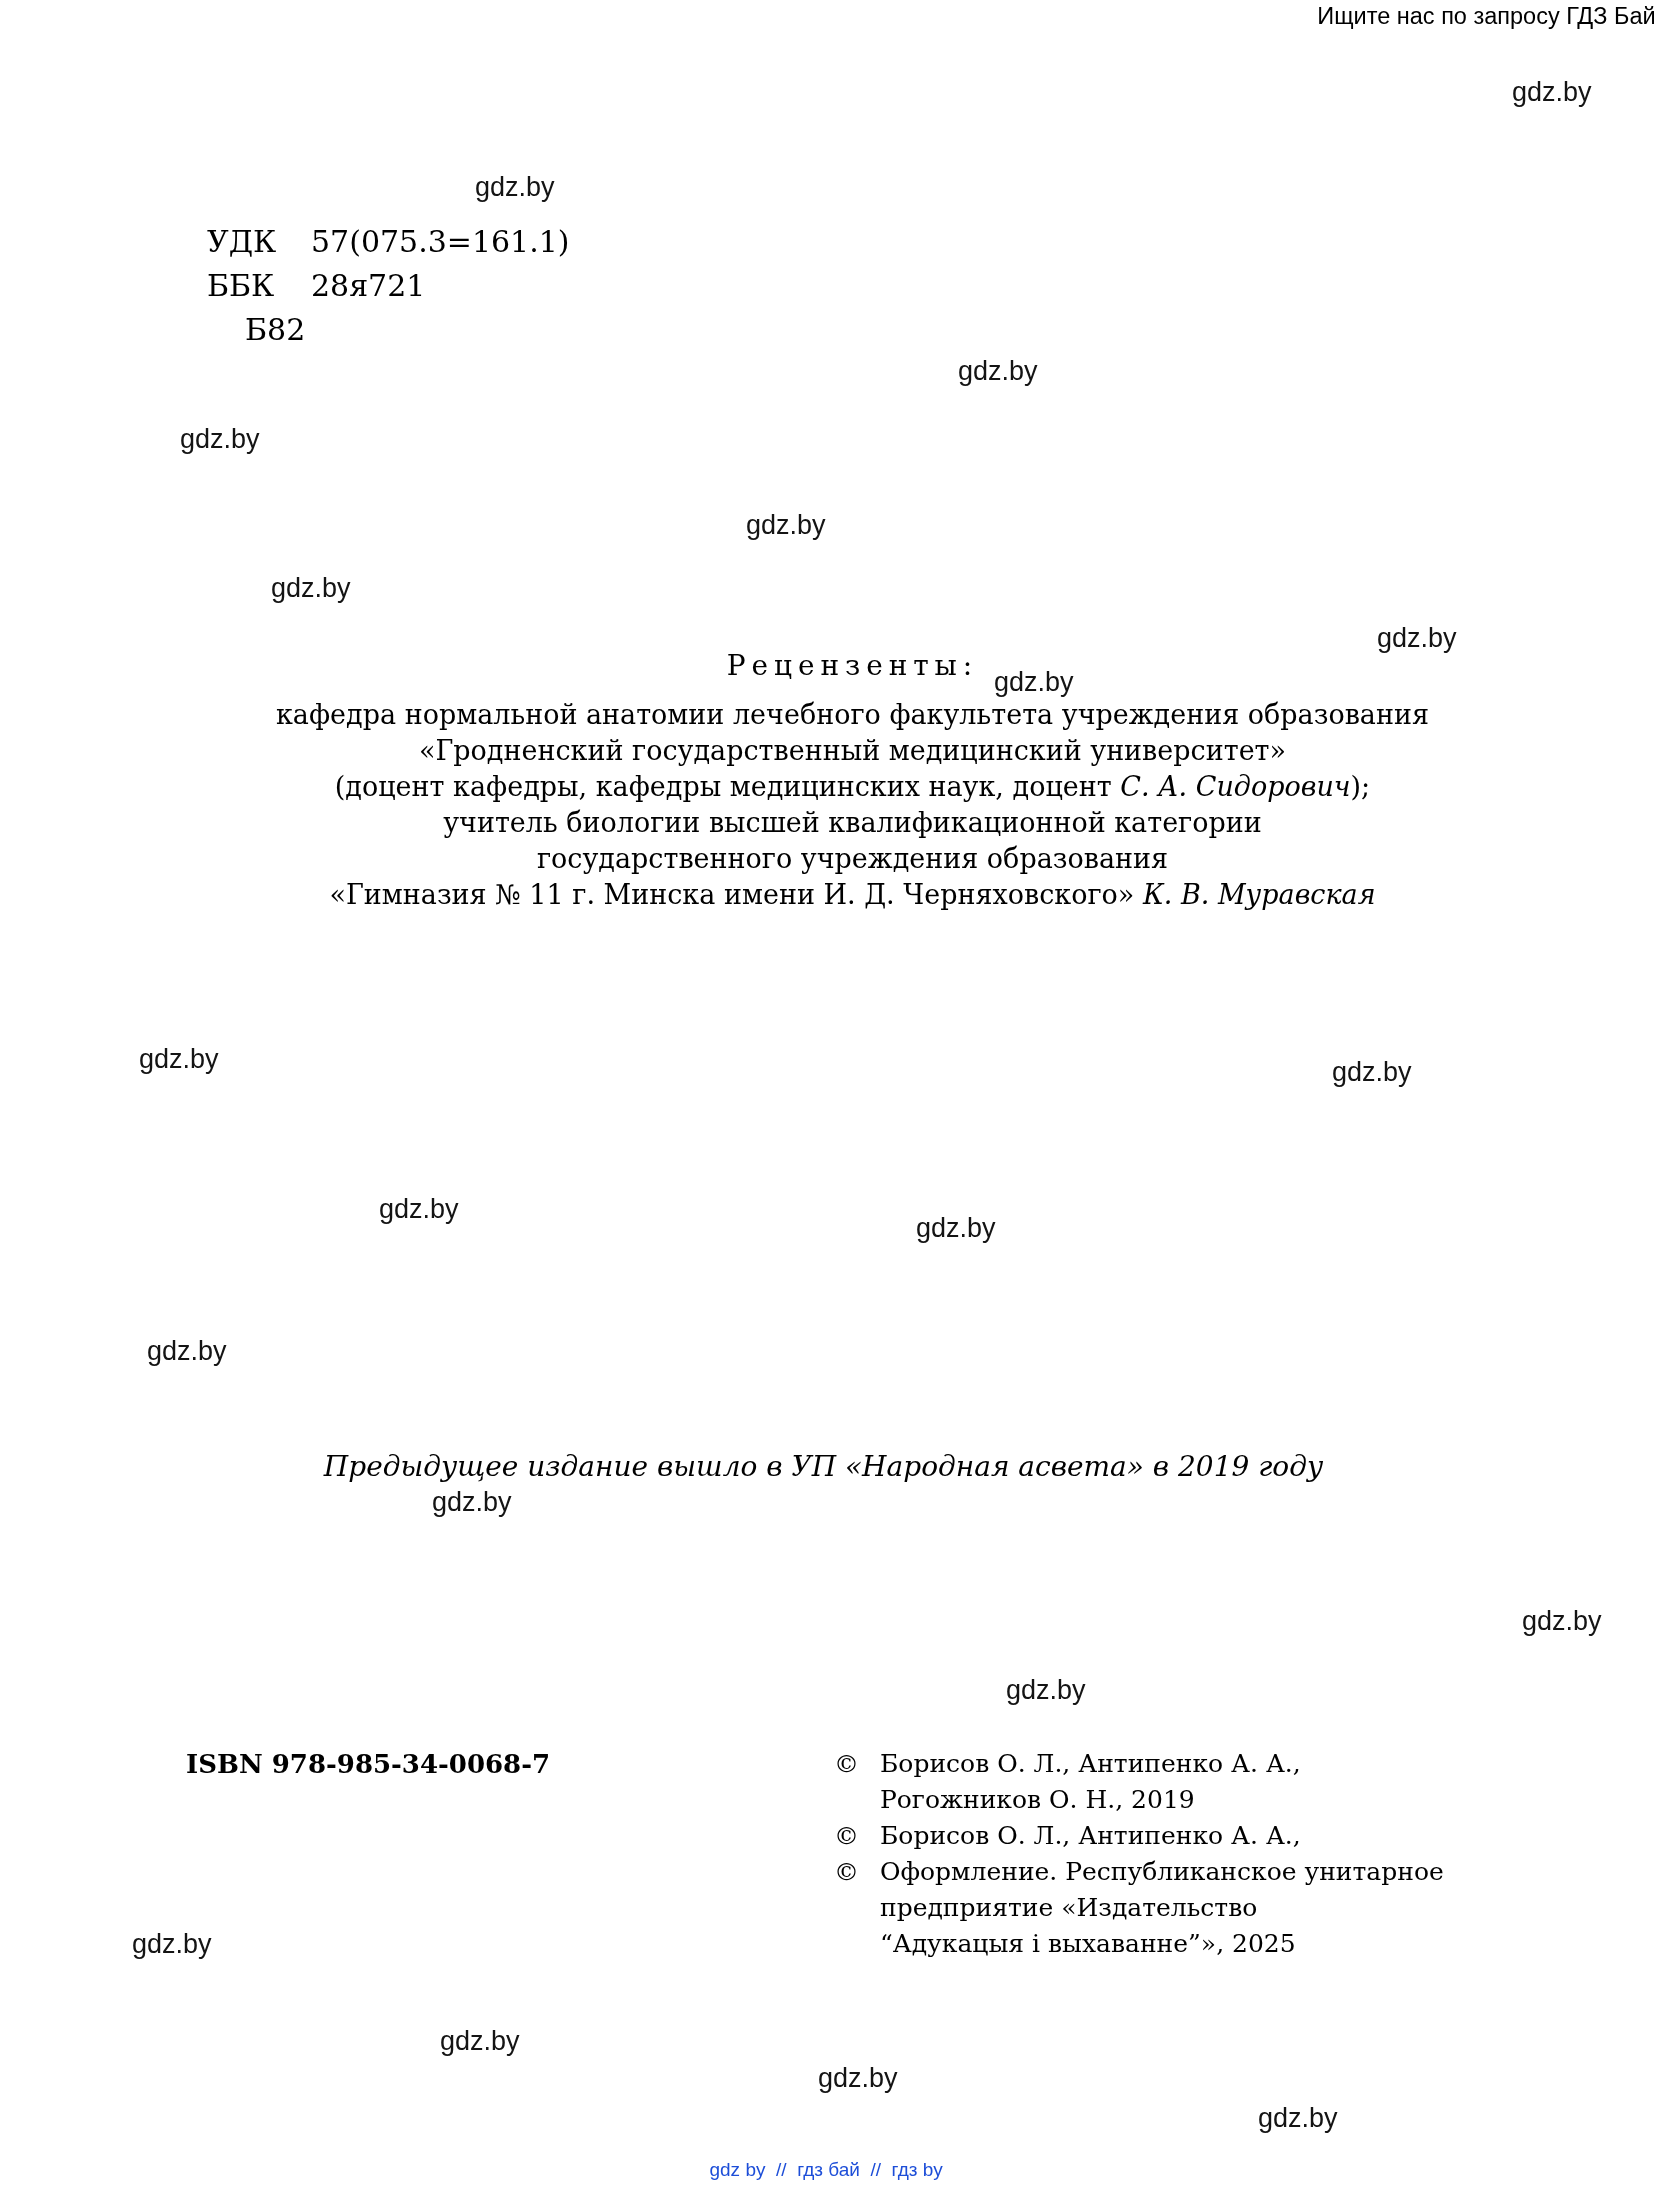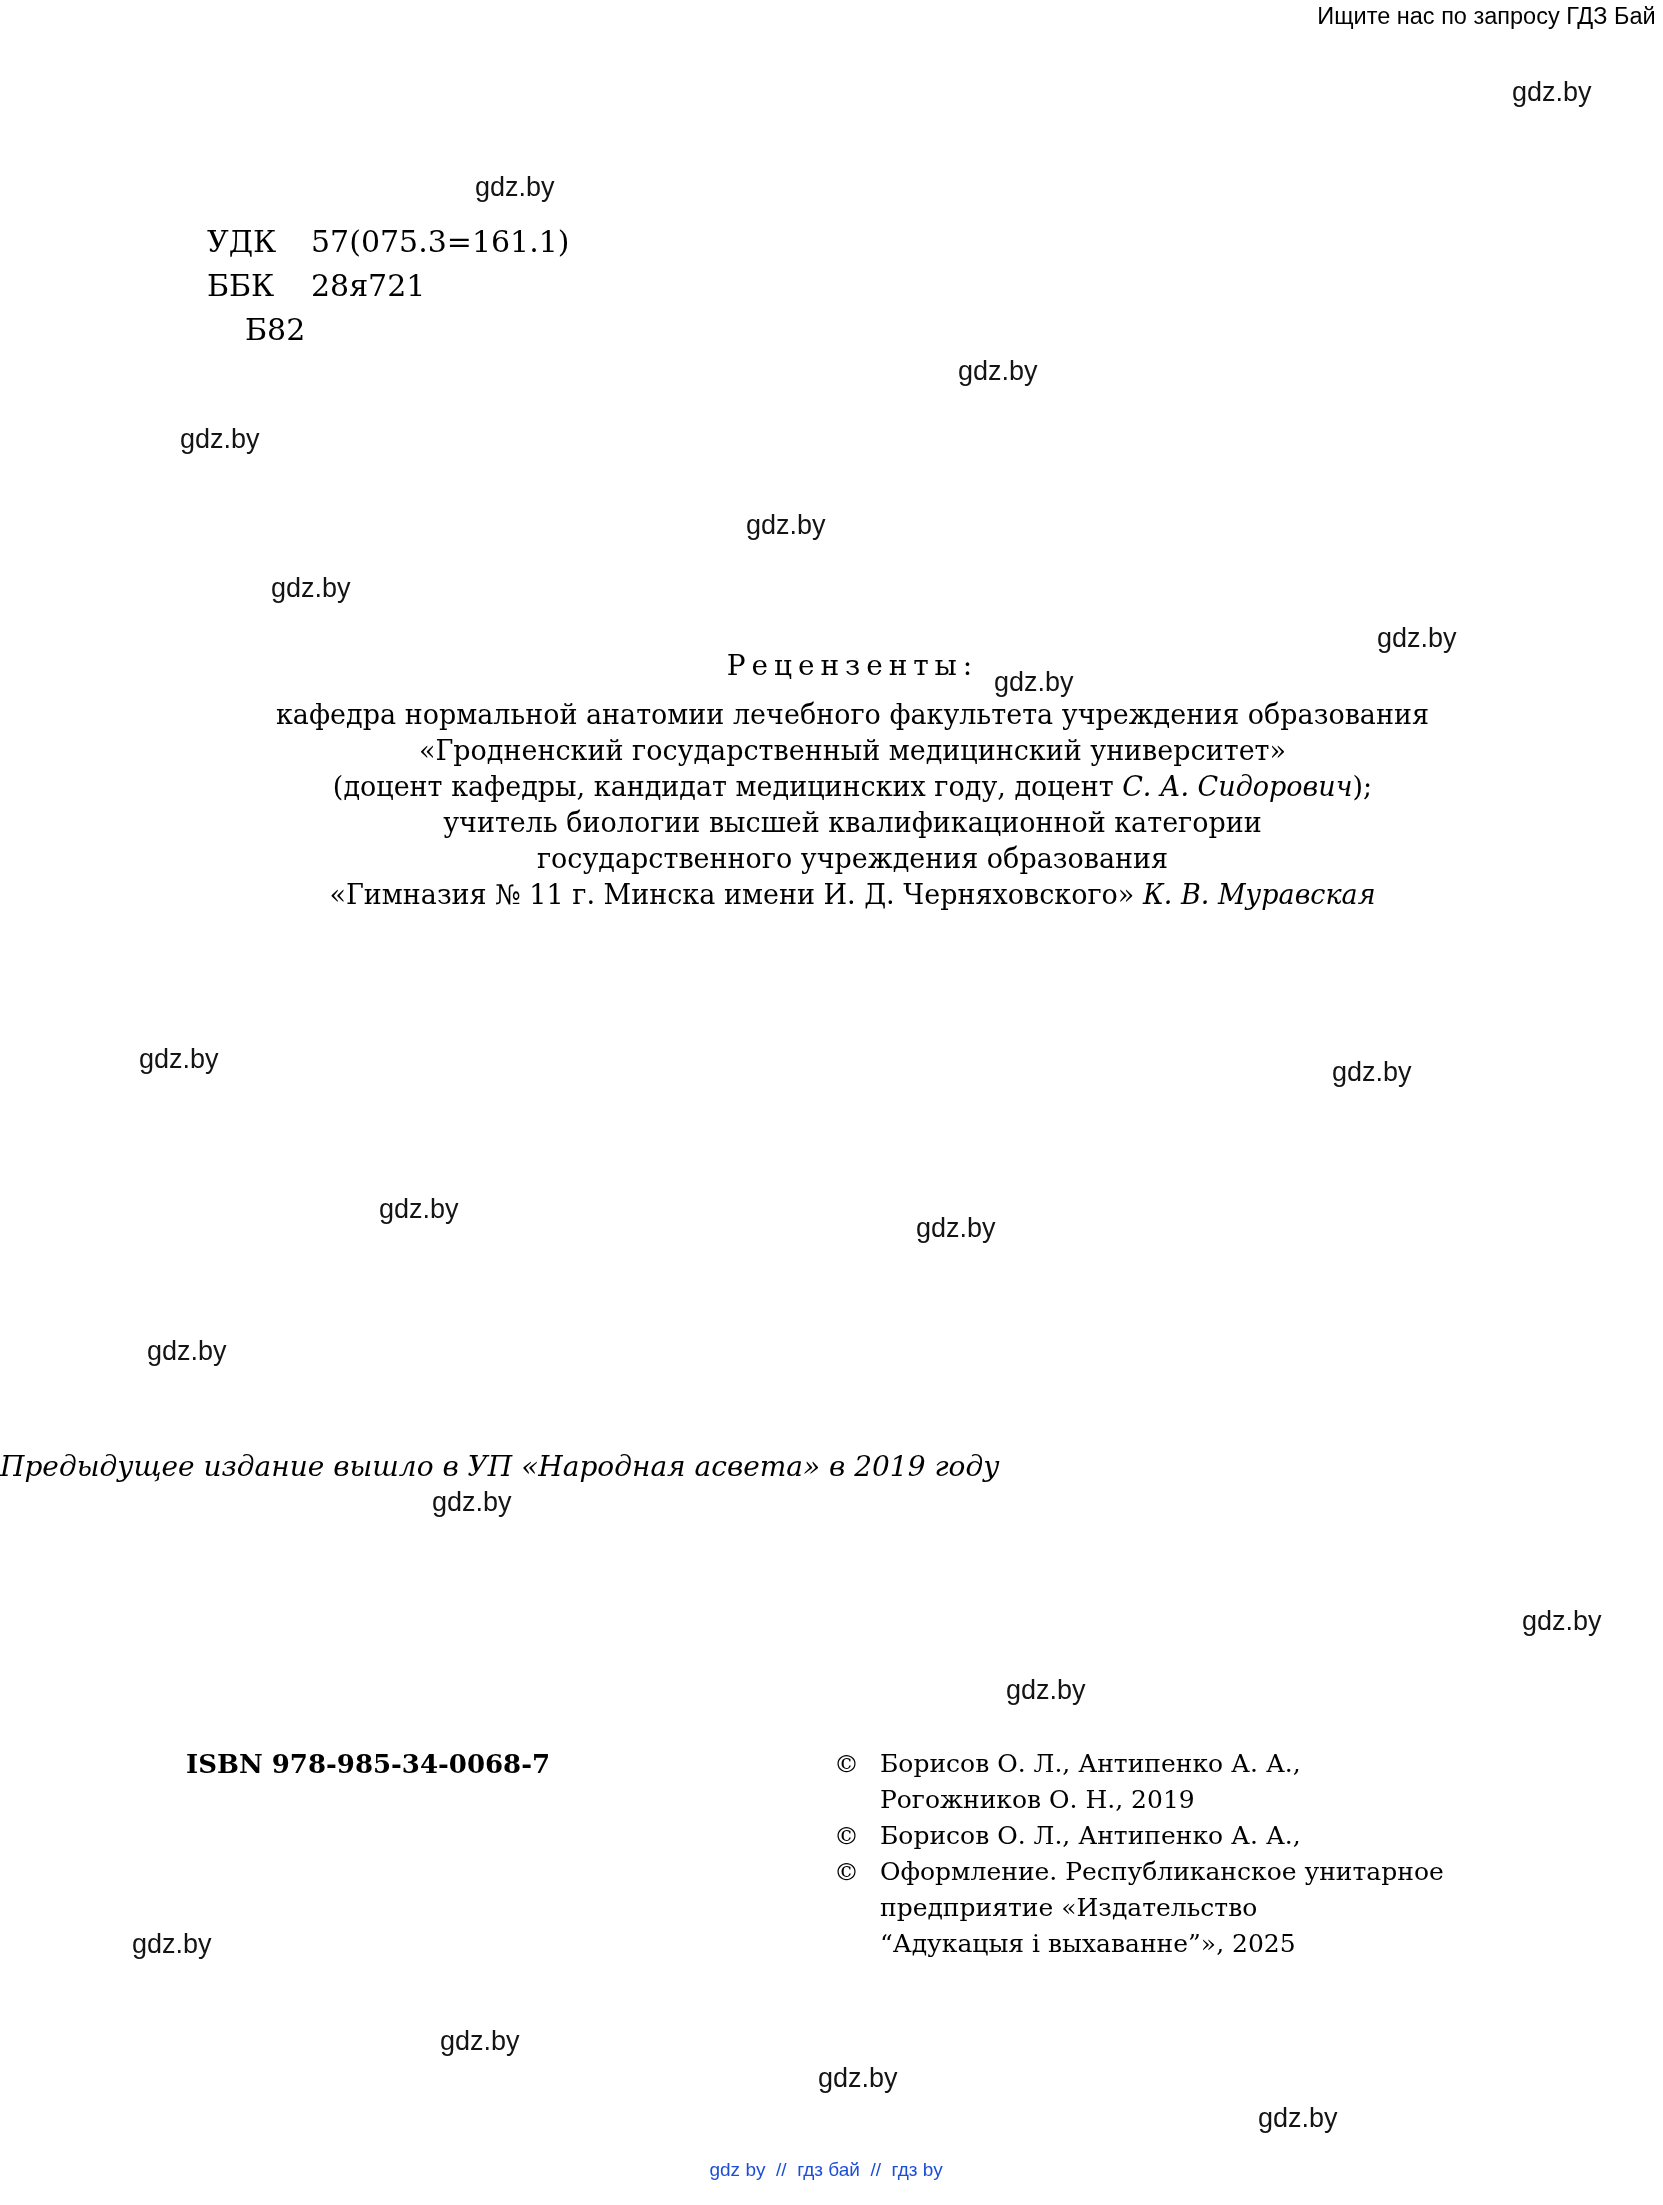--- a/index.html
+++ b/index.html
@@ -40,21 +40,21 @@
   }
   .reviewers .heading{
     letter-spacing:5.9px;
     font-size:28px;line-height:39px;
     margin-bottom:11.7px;
   }
   .it{font-style:italic;}
   
   .edition{
     position:absolute;top:1447px;left:0;right:17px;
-    text-align:left;
+    text-align:center;
     font-style:italic;
     font-size:28px;line-height:39px;
   }
   
   .isbn{
     position:absolute;left:186px;top:1746px;
     font-weight:bold;
     font-size:26px;line-height:36px;
     white-space:nowrap;
   }
@@ -114,21 +114,21 @@
     </div>
     <div class="udk-row">
       <span class="code-indent">Б82</span>
     </div>
   </div>
 
   <div class="reviewers">
     <div class="heading">Рецензенты:</div>
     <div>кафедра нормальной анатомии лечебного факультета учреждения образования</div>
     <div>«Гродненский государственный медицинский университет»</div>
-    <div><span>(доцент кафедры, кандидат медицинских году, доцент </span><span class="it">С. А. Сидорович</span><span>);</span></div>
+    <div><span>(доцент кафедры, кафедры медицинских наук, доцент </span><span class="it">С. А. Сидорович</span><span>);</span></div>
     <div>учитель биологии высшей квалификационной категории</div>
     <div>государственного учреждения образования</div>
     <div><span>«Гимназия № 11 г. Минска имени И. Д. Черняховского» </span><span class="it">К. В. Муравская</span></div>
   </div>
 
   <div class="edition">Предыдущее издание вышло в УП «Народная асвета» в 2019 году</div>
 
   <div class="isbn">ISBN 978-985-34-0068-7</div>
 
   <div class="copyright">

